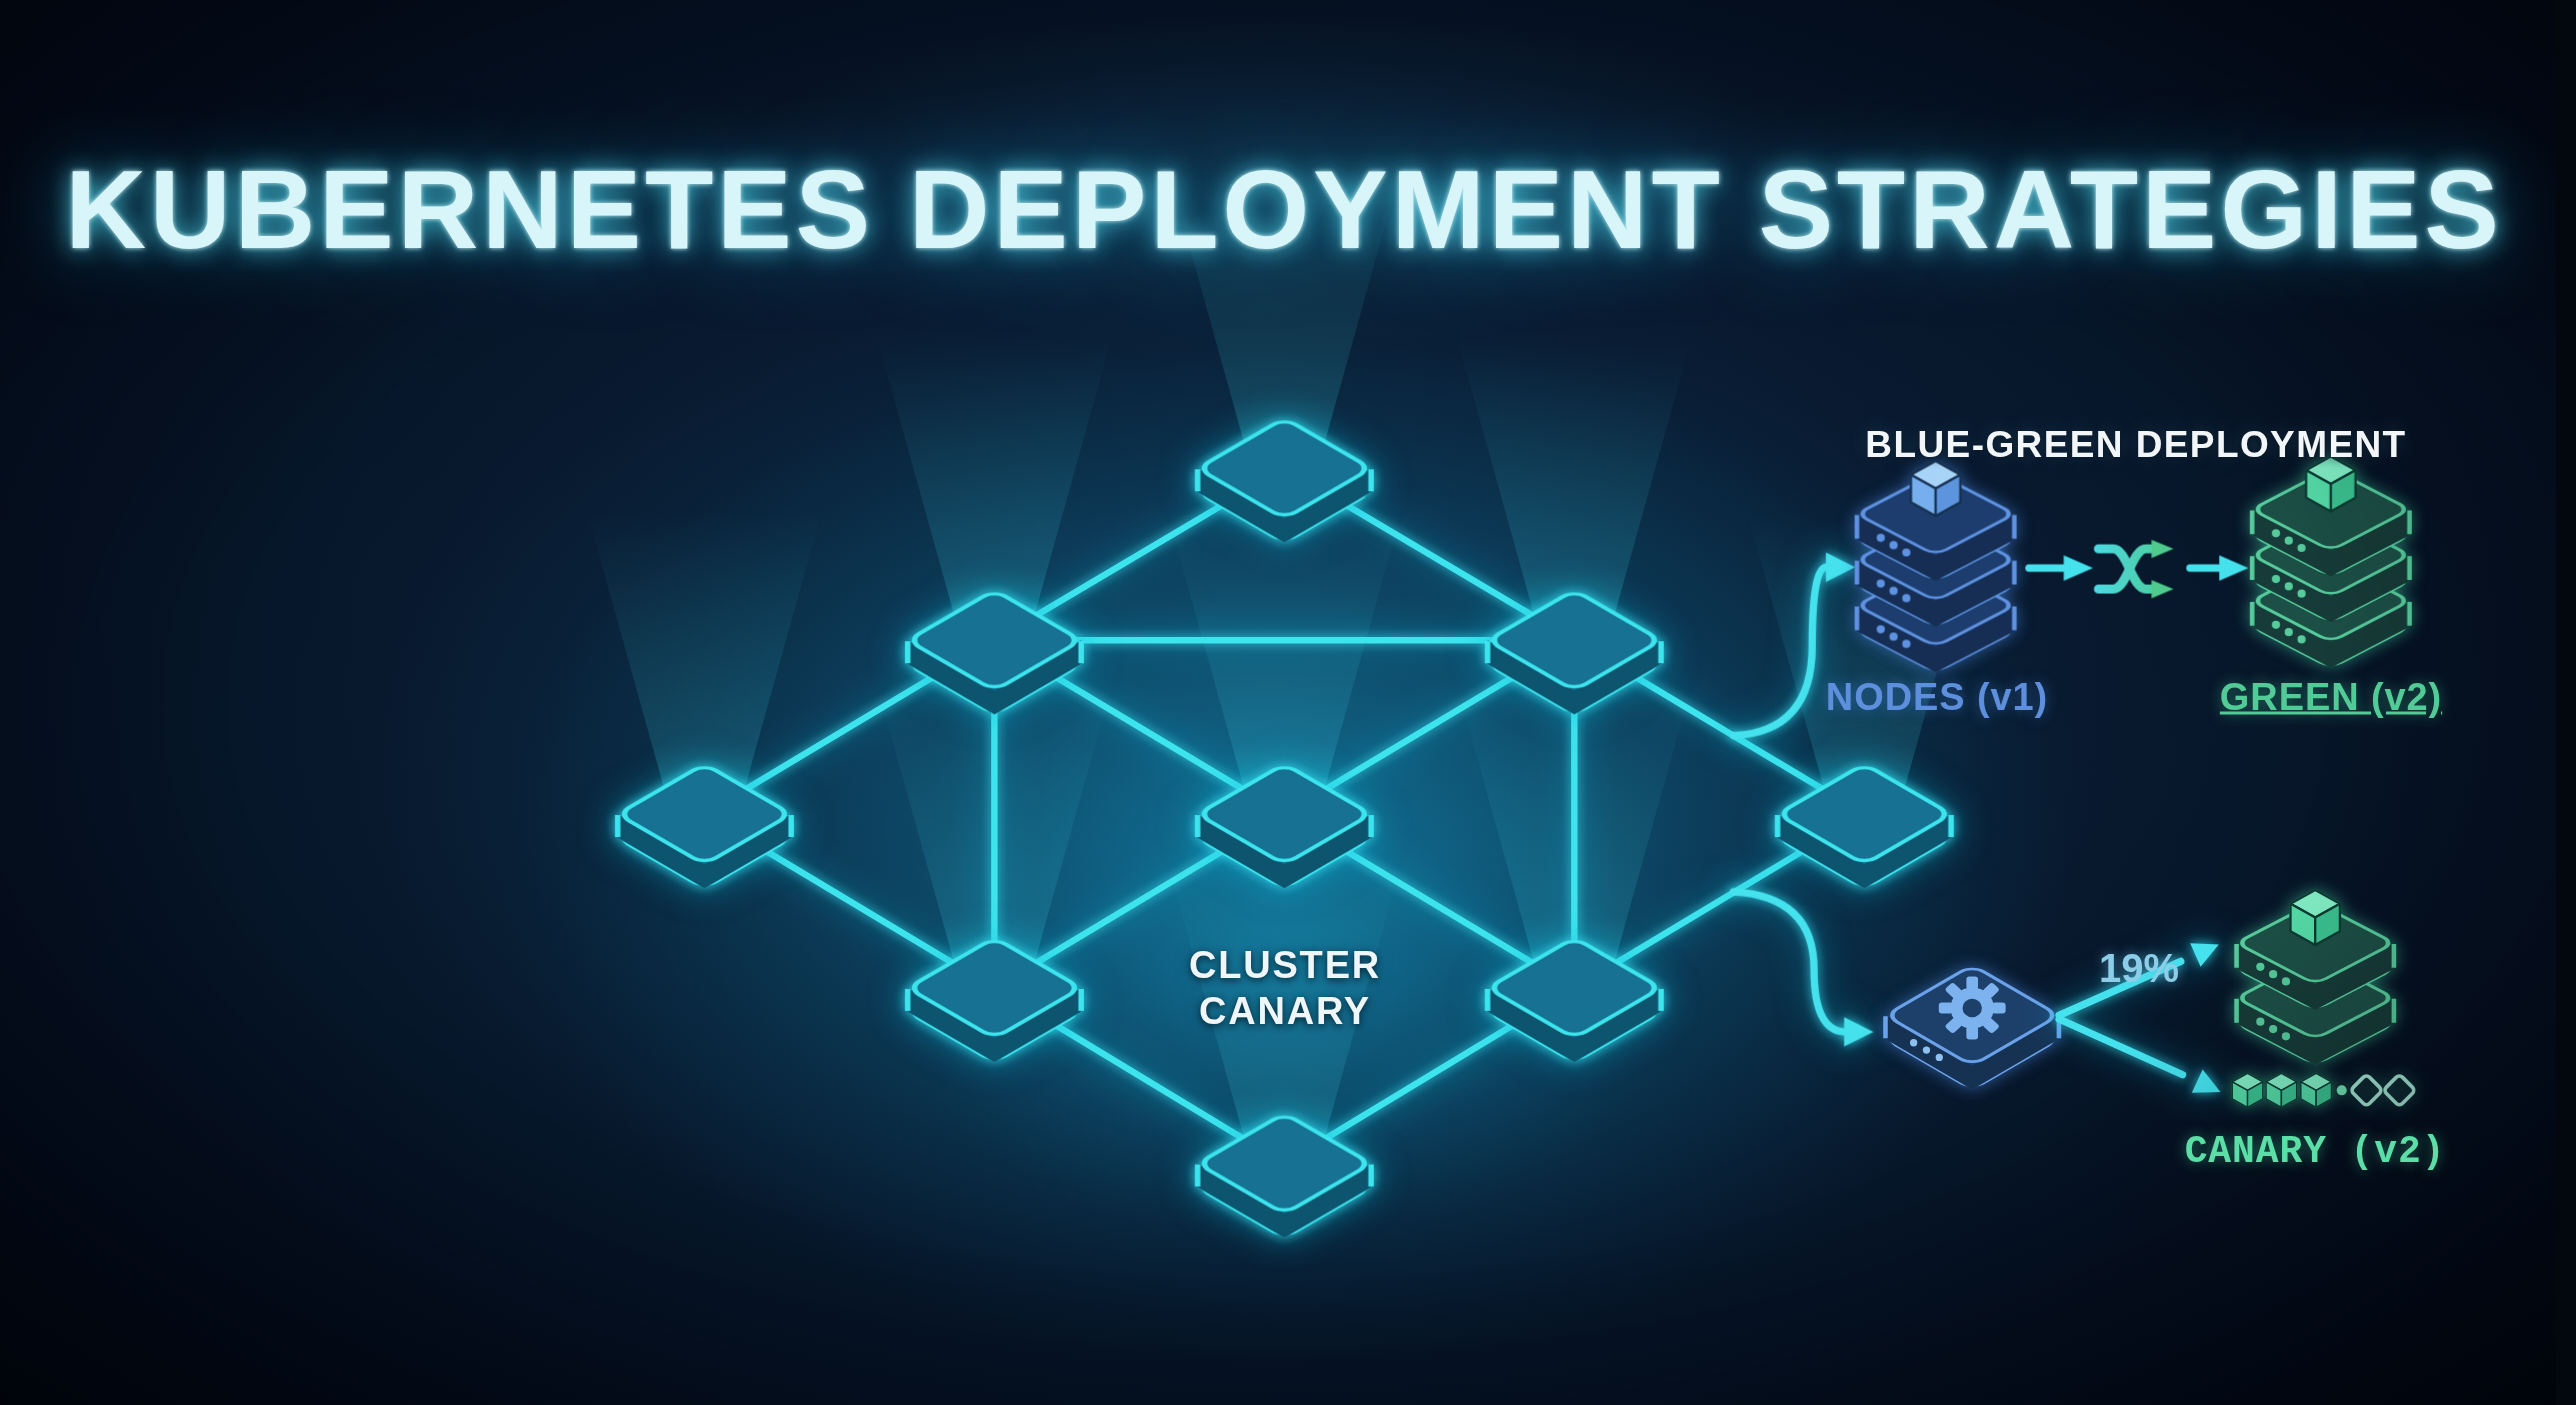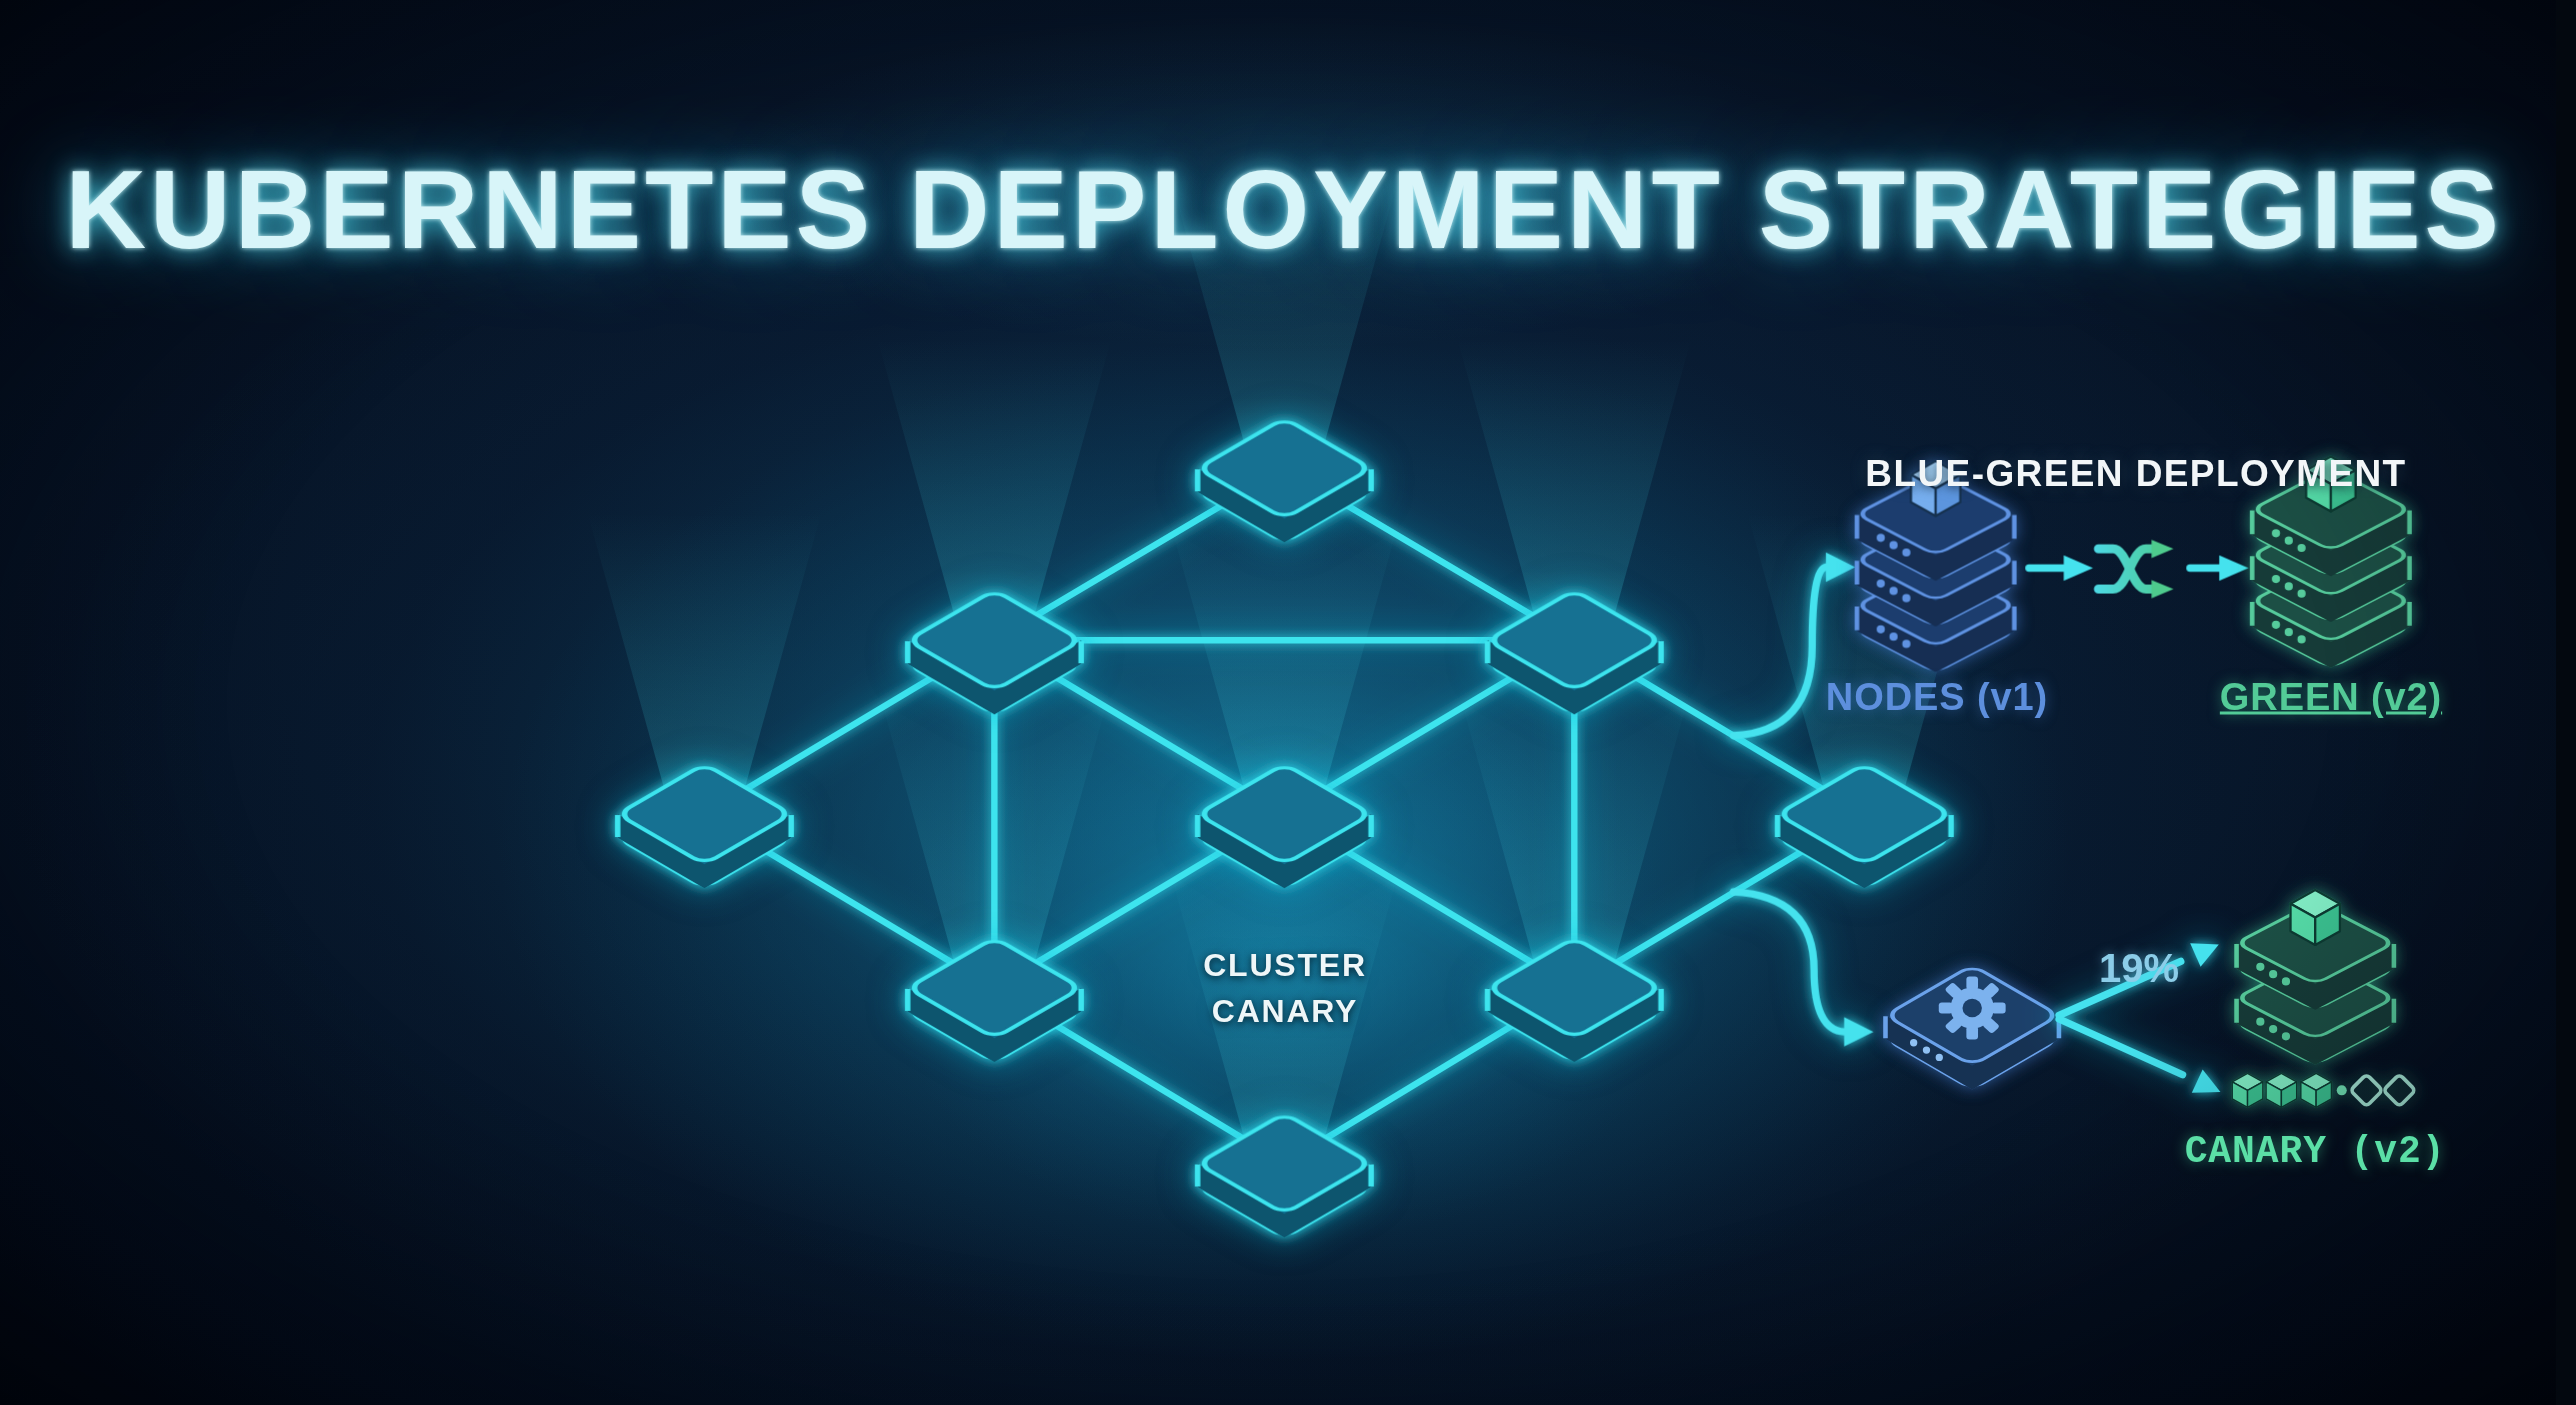--- a/index.html
+++ b/index.html
@@ -17,24 +17,23 @@
   }
   svg{position:absolute;inset:0;}
   .lbl{position:absolute;transform:translate(-50%,-50%);font-weight:bold;white-space:nowrap;z-index:5;}
   .title{
     font-size:112px;letter-spacing:3.7px;color:#d8f5f9;
     text-shadow:0 0 5.5px rgba(205,248,252,0.95),0 0 24px rgba(80,218,240,0.85),0 0 73px rgba(35,170,215,0.65);
   }
   .heading{
     font-size:37px;letter-spacing:1.4px;color:#f2f6f8;
     text-shadow:0 1.8px 9.1px rgba(2,12,24,0.7),0 0 16.5px rgba(130,205,235,0.25);
-    margin-top:29px;
   }
   .cluster-lbl{
-    font-size:32px;letter-spacing:1.8px;color:#eef6f8;text-align:center;line-height:46px;
+    font-size:38px;letter-spacing:1.8px;color:#eef6f8;text-align:center;line-height:46px;
     text-shadow:0 1.8px 7.3px rgba(3,25,38,0.85),0 0 14.6px rgba(20,80,110,0.6);
   }
   .blue-lbl{font-size:38px;letter-spacing:0.9px;color:#5d8fdd;text-shadow:0 0 12.8px rgba(70,125,205,0.55);}
   .green-lbl{font-size:38px;letter-spacing:0.9px;color:#53cb97;text-shadow:0 0 12.8px rgba(60,200,145,0.5);}
   .mint-lbl{font-size:38px;letter-spacing:0.9px;color:#5bdfa6;text-shadow:0 0 12.8px rgba(70,215,160,0.5);}
   .pct-lbl{font-size:40px;color:#8ccde8;text-shadow:0 0 11px rgba(110,190,225,0.55);}
 
   .cluster-node{fill:#127192;stroke:#3ce4ee;stroke-width:6;}
   .edge{stroke:#3ce4ee;stroke-width:7;stroke-linecap:round;}
   .flow{stroke:#45e2ee;stroke-width:8;fill:none;stroke-linecap:round;}

